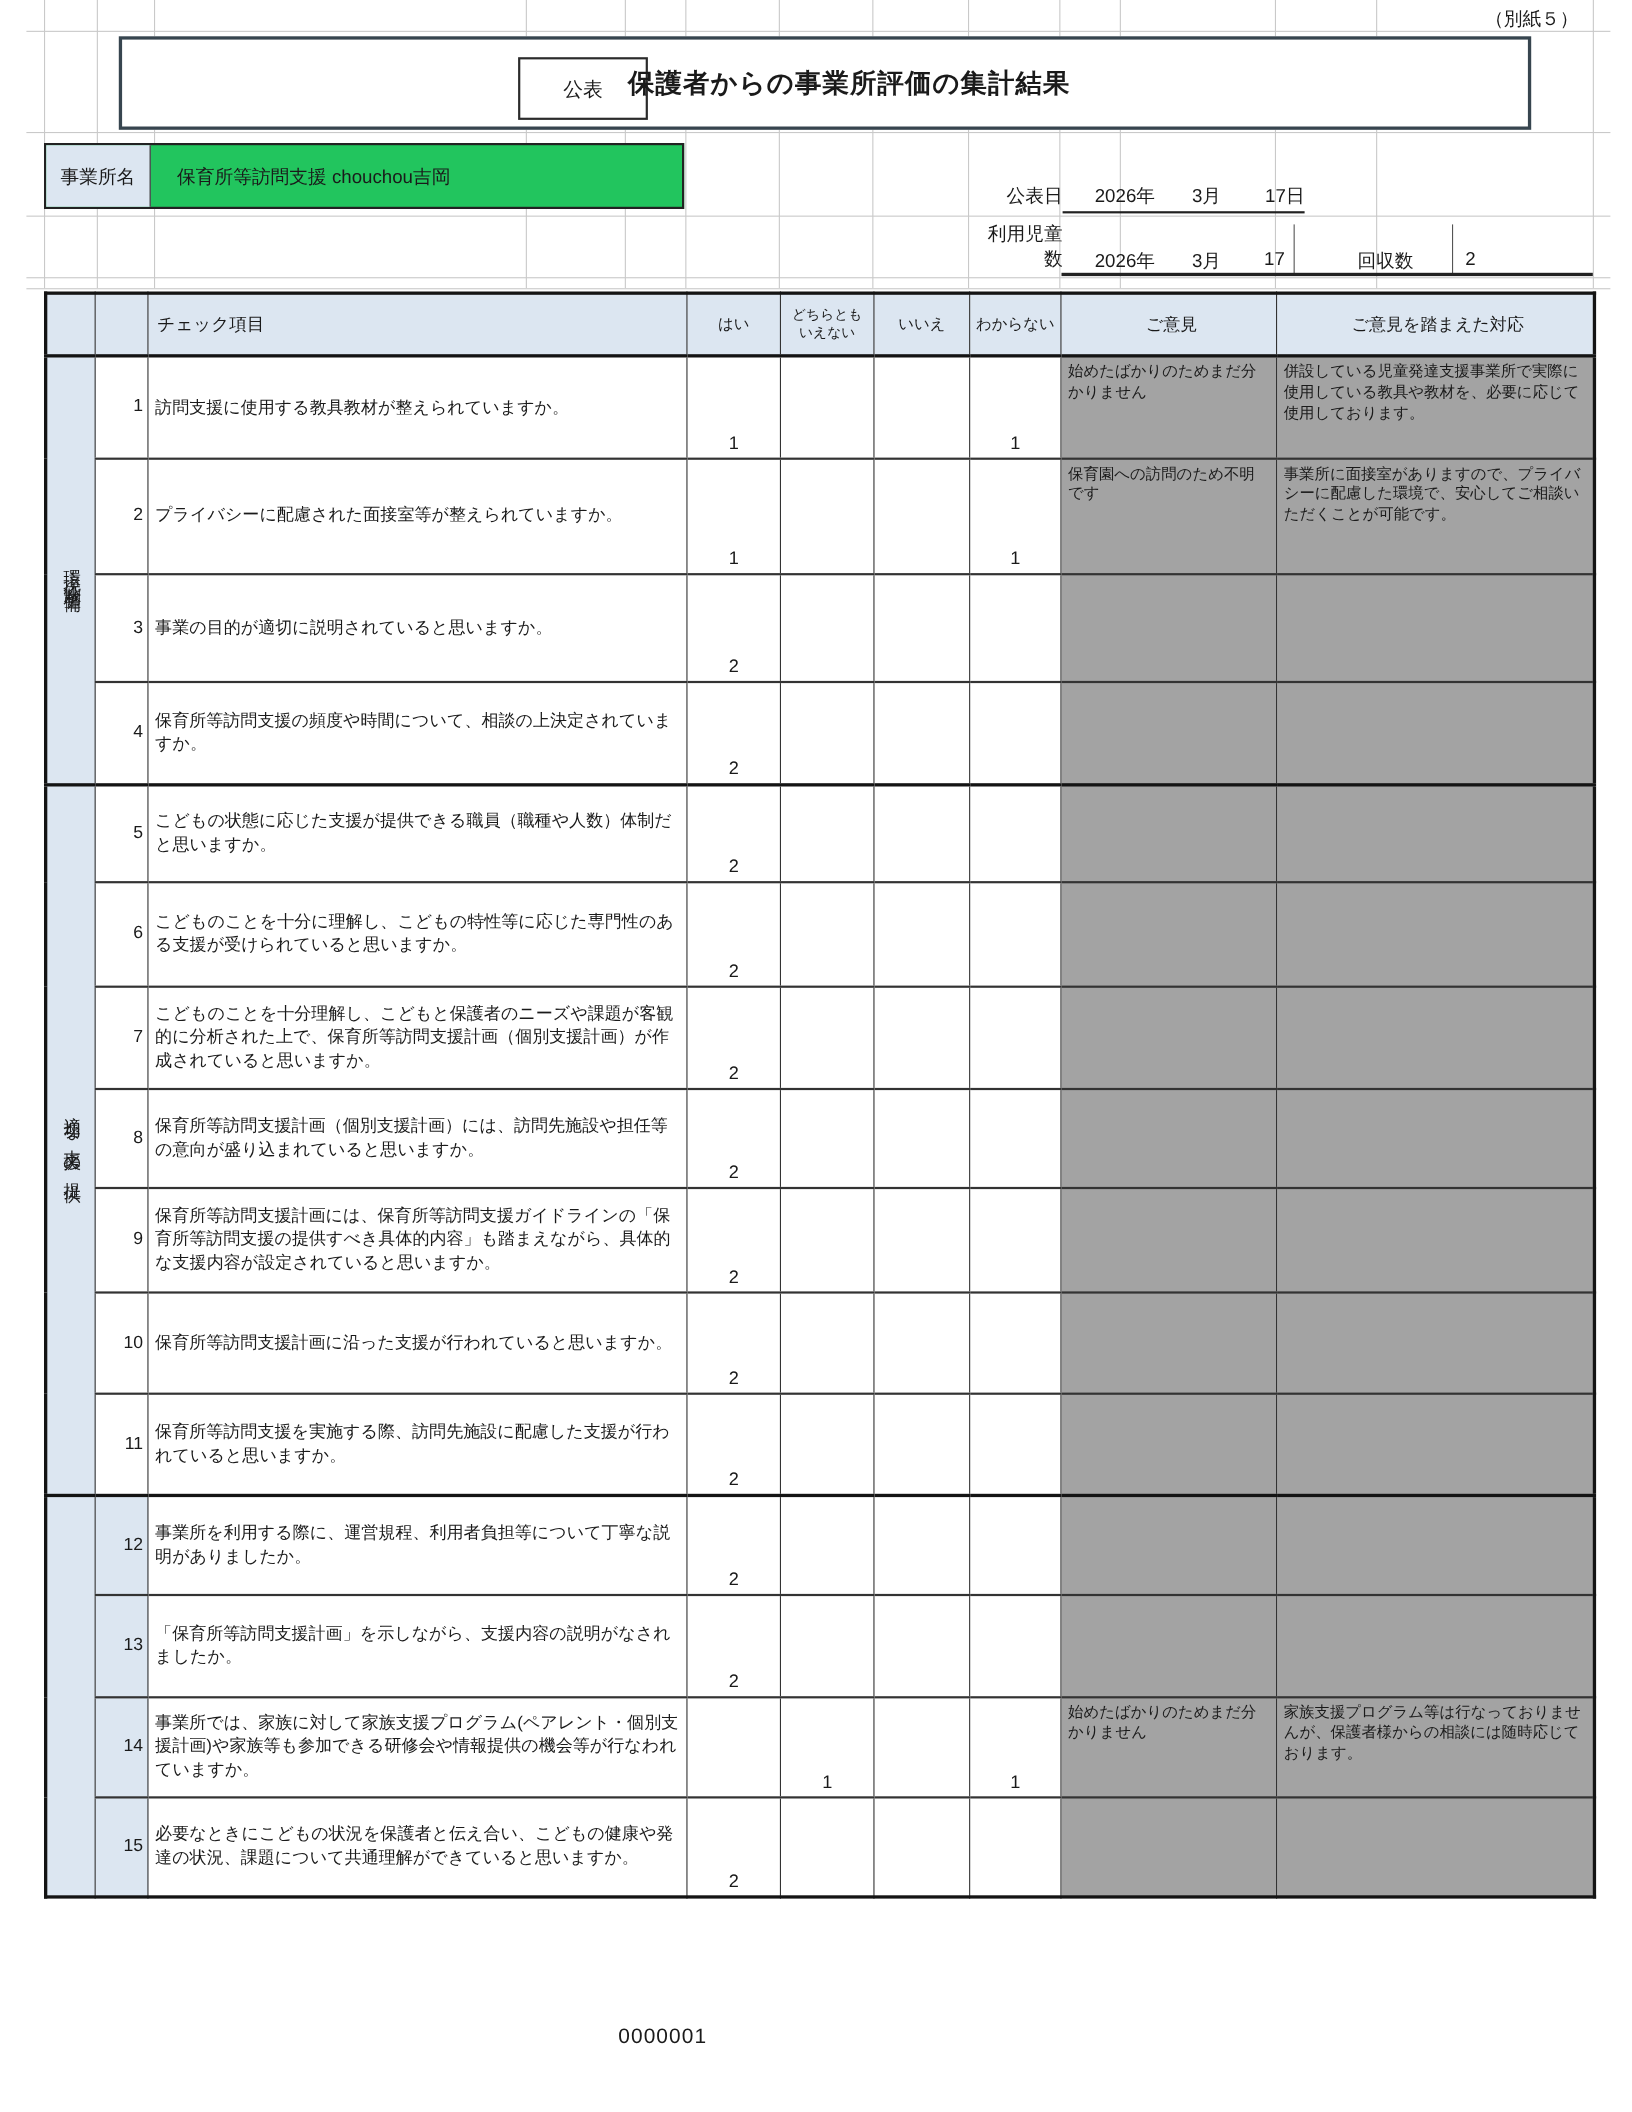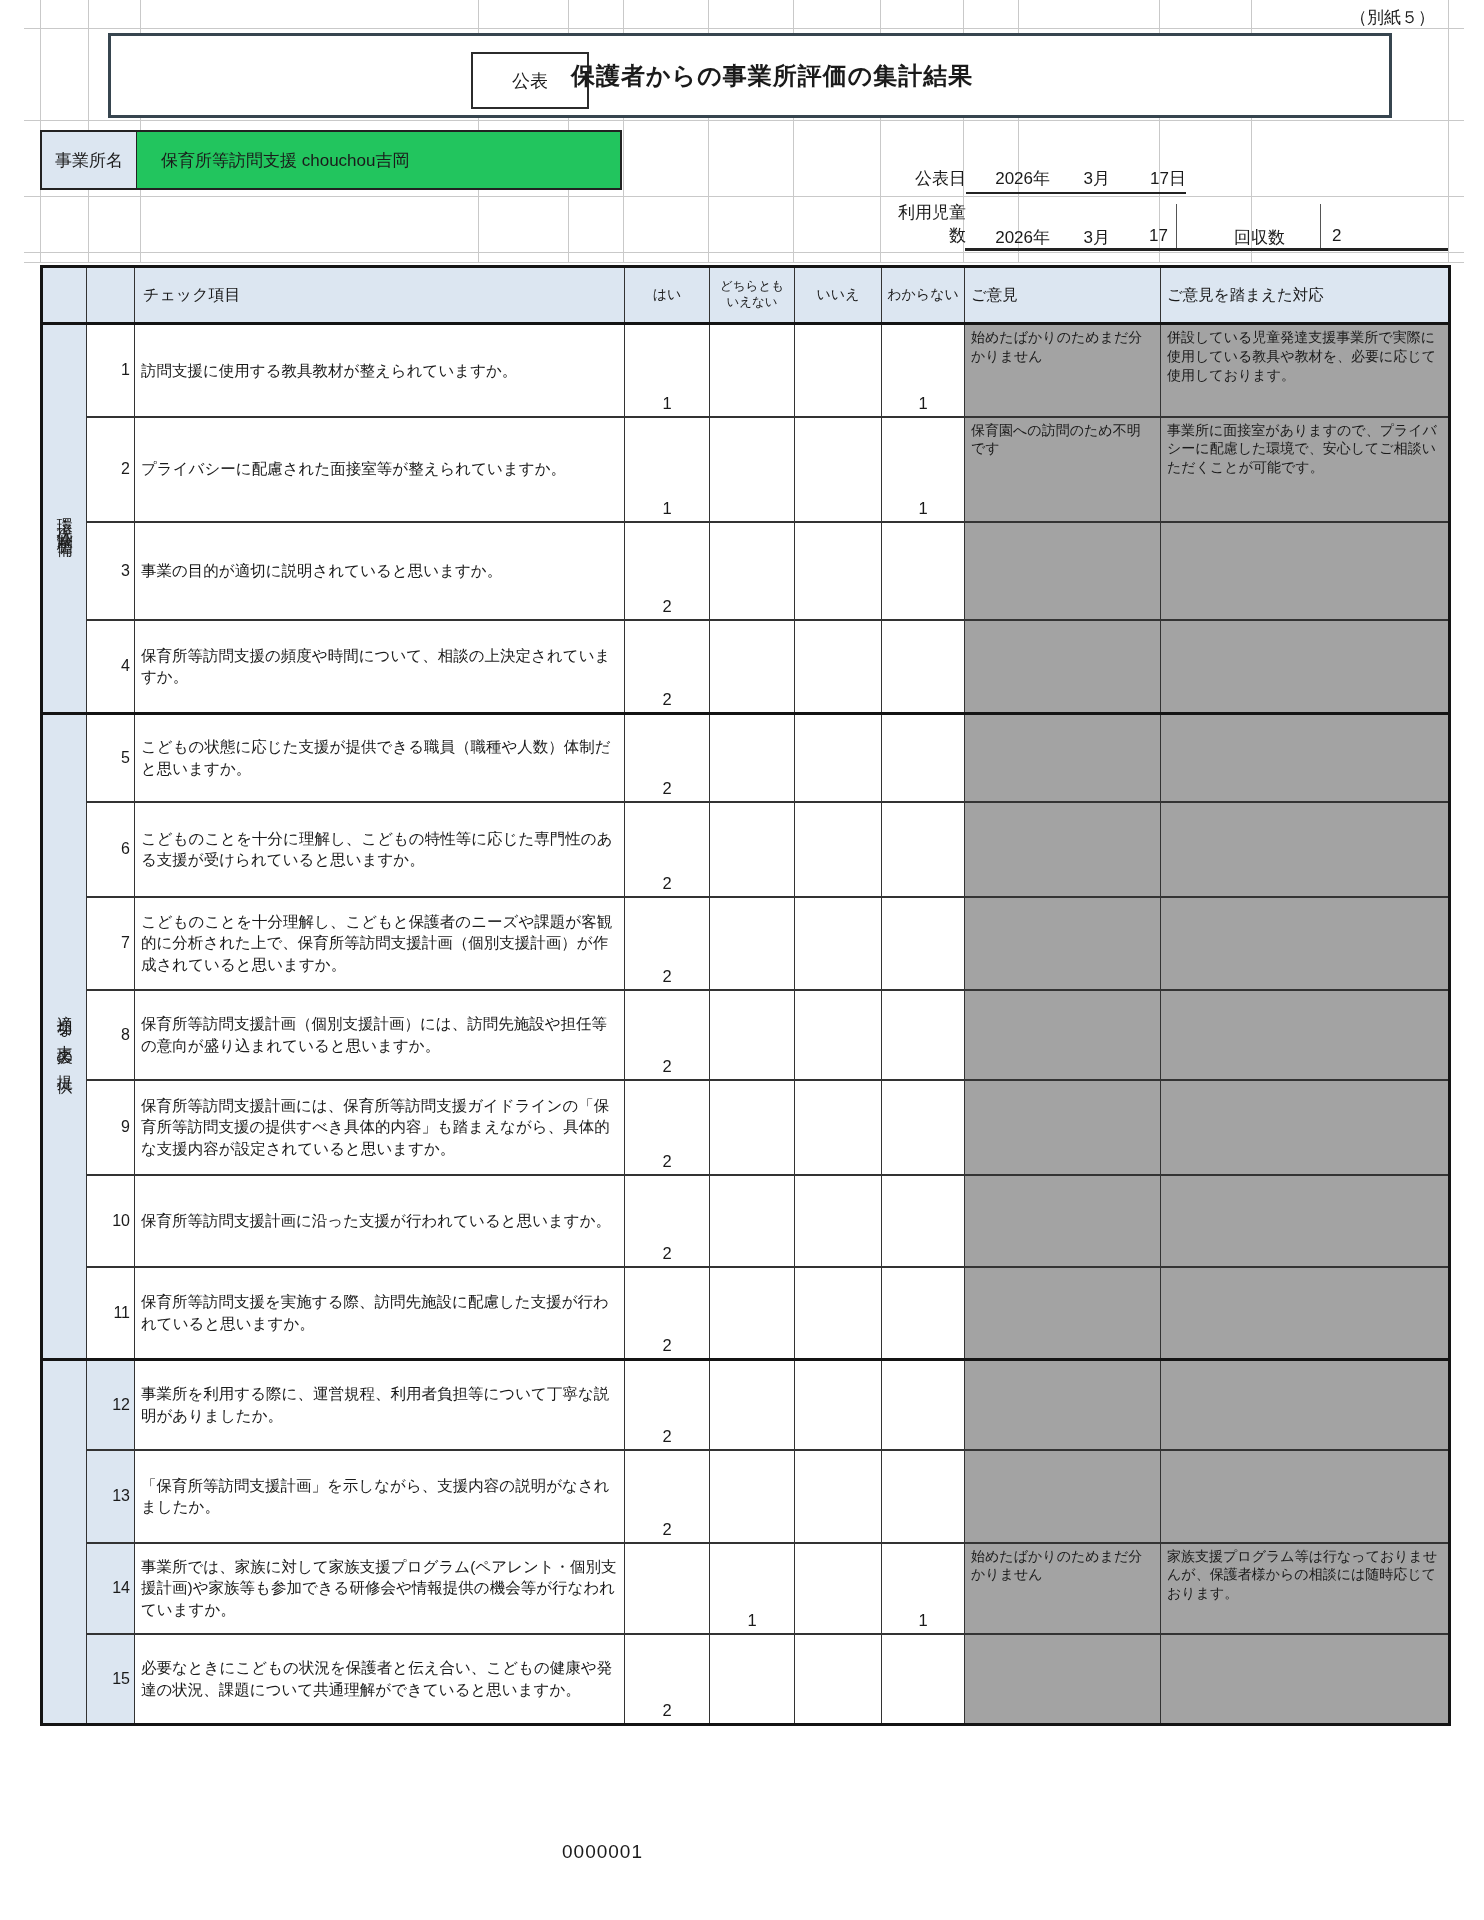--- a/index.html
+++ b/index.html
@@ -38,21 +38,21 @@
   .maintable th,.maintable td{border:1px solid #333;box-sizing:border-box;
     font-family:"Liberation Sans","DejaVu Sans",sans-serif;}
   .maintable td{border-top-width:2px;border-bottom-width:2px;}
   .maintable thead th{background:var(--fill,#dce6f1);font-weight:normal;vertical-align:middle;
     border-bottom:3px solid #141414;border-top:2px solid #141414;}
   tr.sec td{border-top:3px solid #141414;}
   th.cat-h,th.num-h{background:var(--fill,#dce6f1);}
   th.item-h{text-align:left;padding-left:8px;font-size:16px;}
   th.cnt-h{text-align:center;font-size:14px;}
   th.cnt-h.small{font-size:12.5px;line-height:1.25;}
-  th.com-h{text-align:left;padding-left:6px;font-size:15.5px;}
+  th.com-h{text-align:center;padding-left:6px;font-size:15.5px;}
   td.cat{background:var(--fill,#dce6f1);text-align:center;vertical-align:middle;}
   .vlabel{writing-mode:vertical-rl;text-orientation:upright;font-size:16px;letter-spacing:4px;
     margin:0 auto;line-height:1.15;}
   td.num{text-align:right;vertical-align:middle;padding-right:4px;font-size:16px;background:#fff;}
   td.num.numblue{background:var(--fill,#dce6f1);}
   td.q{vertical-align:middle;padding:4px 6px;font-size:15.5px;line-height:1.38;background:#fff;}
   td.cnt{vertical-align:bottom;text-align:center;padding-bottom:3px;font-size:16.5px;background:#fff;}
   td.com{vertical-align:top;padding:3px 6px;font-size:14px;line-height:1.35;background:#a3a3a3;}
 
   .pagenum{position:absolute;left:562px;top:1841px;font-size:19px;letter-spacing:1px;}

